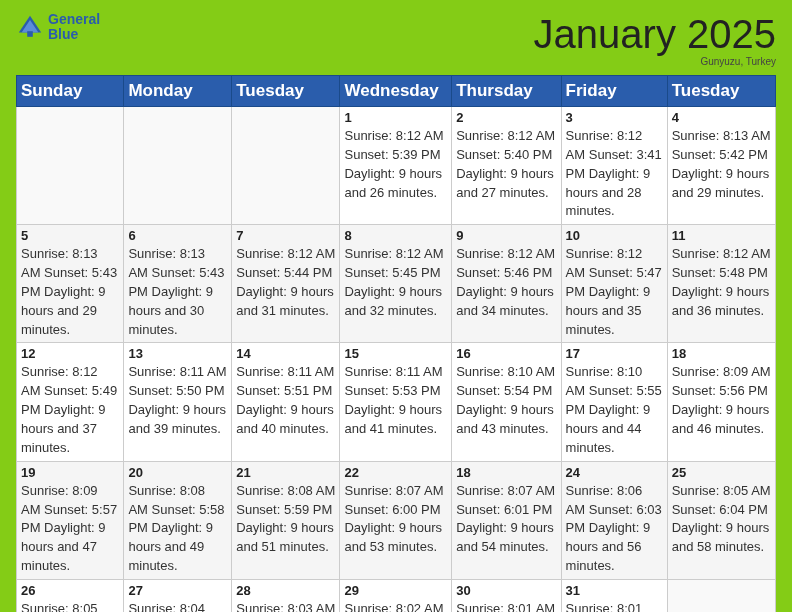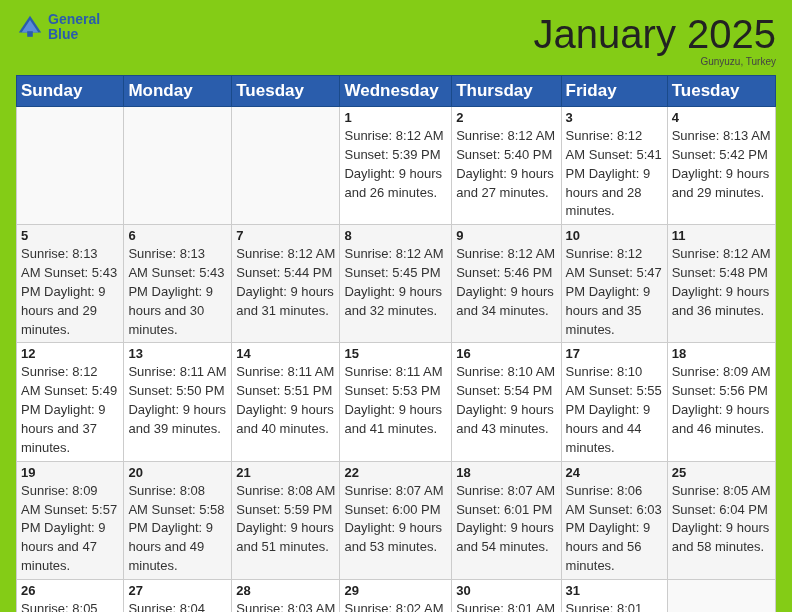--- a/index.html
+++ b/index.html
@@ -147,21 +147,21 @@
           <td>
             <span class="day-num">2</span>
             <div class="day-info">Sunrise: 8:12 AM
 Sunset: 5:40 PM
 Daylight: 9 hours
 and 27 minutes.</div>
           </td>
           <td>
             <span class="day-num">3</span>
             <div class="day-info">Sunrise: 8:12 AM
-Sunset: 5:41 PM
+Sunset: 3:41 PM
 Daylight: 9 hours
 and 28 minutes.</div>
           </td>
           <td>
             <span class="day-num">4</span>
             <div class="day-info">Sunrise: 8:13 AM
 Sunset: 5:42 PM
 Daylight: 9 hours
 and 29 minutes.</div>
           </td>

